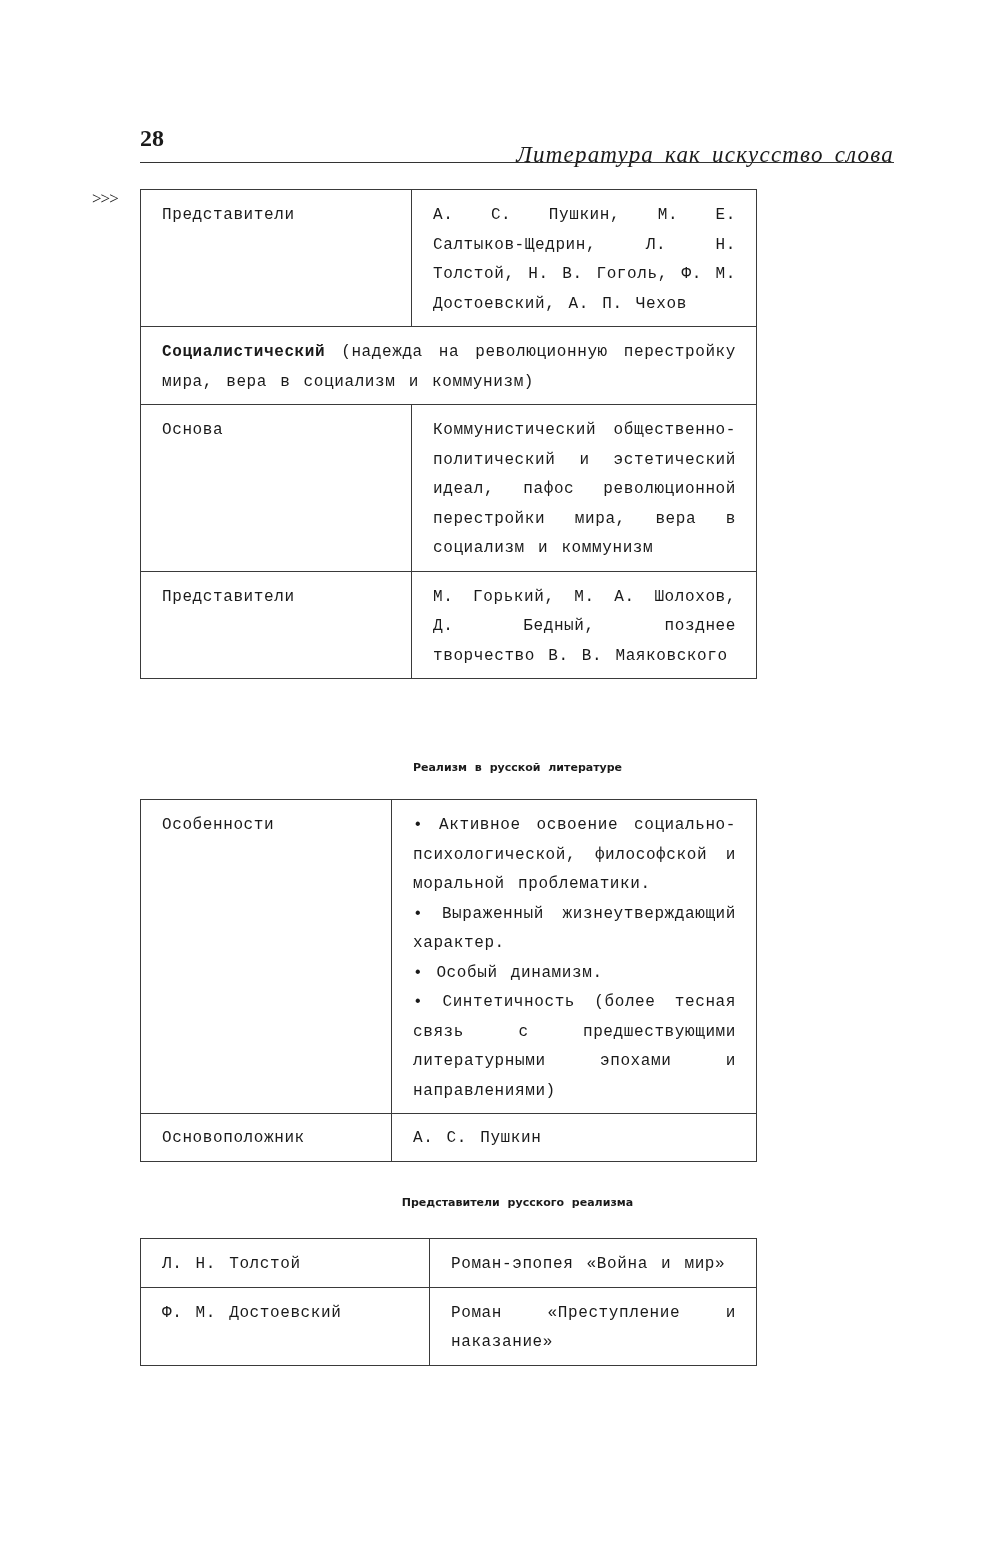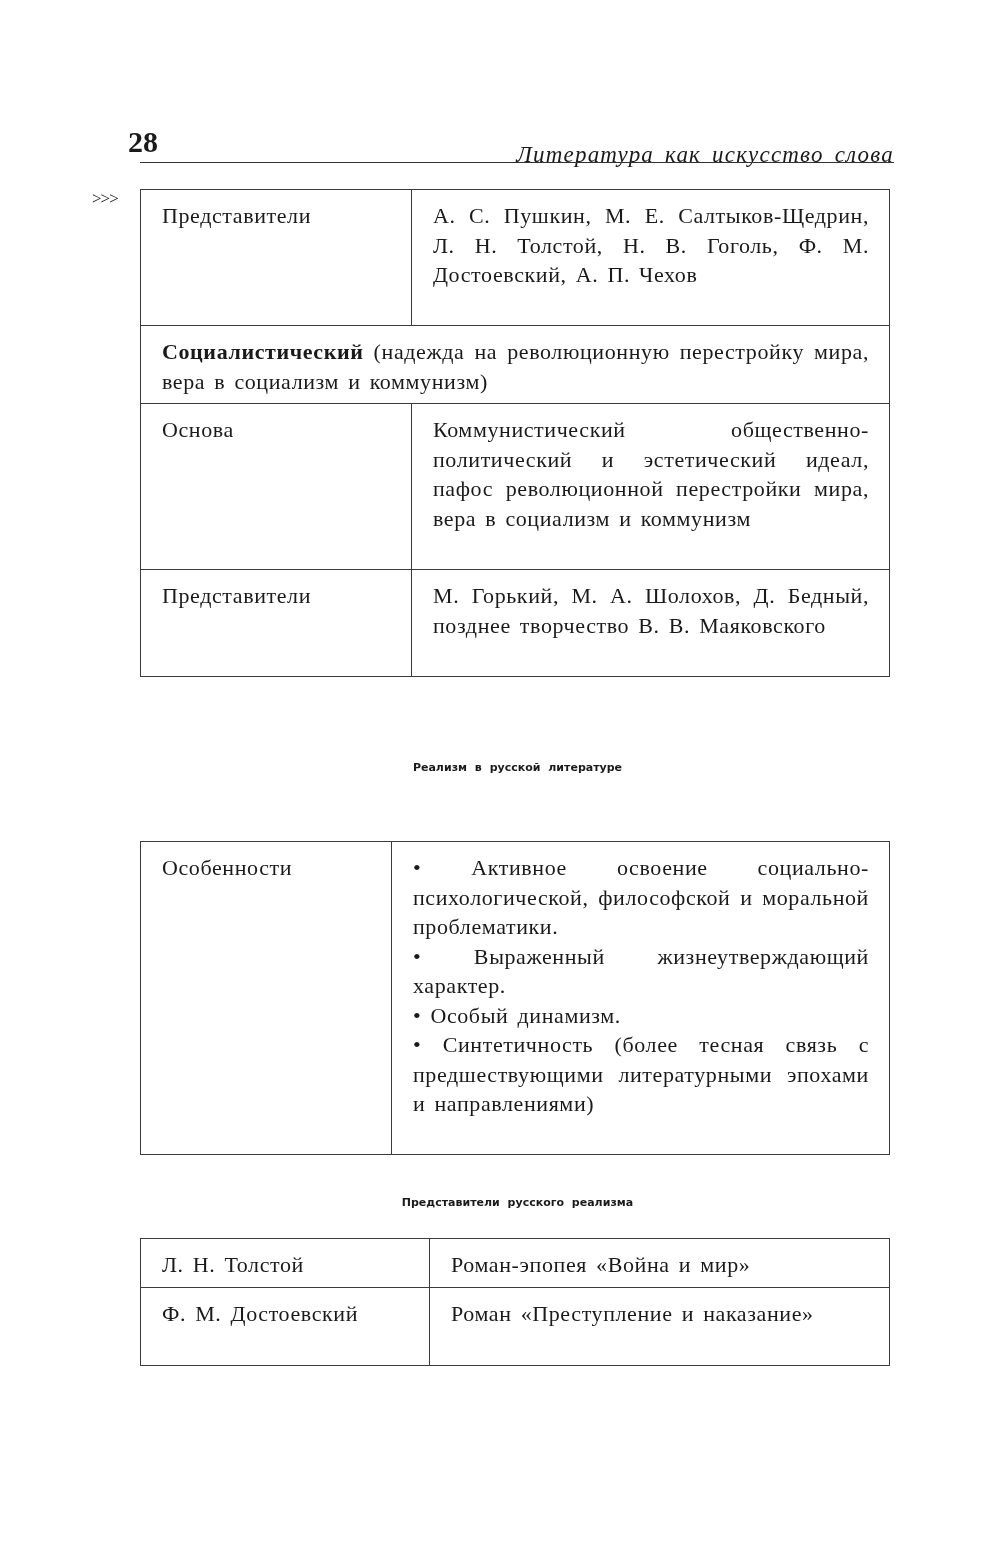--- a/index.html
+++ b/index.html
@@ -3,41 +3,41 @@
 <meta charset="utf-8">
 <style>
   html, body { margin: 0; padding: 0; background: #ffffff; }
   body {
     width: 1000px; height: 1552px; position: relative; overflow: hidden;
     font-family: "DejaVu Serif", "Liberation Serif", serif;
     color: #1a1a1a;
   }
 
   .page-number {
-    position: absolute; left: 128px; top: 125px;
-    font-family: "Liberation Serif", serif; font-weight: bold; font-size: 30px;
+    position: absolute; left: 140px; top: 125px;
+    font-family: "Liberation Serif", serif; font-weight: bold; font-size: 24px;
   }
   .running-head {
     position: absolute; right: 106px; top: 142px;
     font-family: "Liberation Serif", serif; font-style: italic; font-size: 23px;
     letter-spacing: 1.2px; word-spacing: 4px;
   }
   .head-rule {
     position: absolute; left: 140px; top: 162px; width: 754px; height: 1px;
     background: #333;
   }
   .continuation-mark {
     position: absolute; left: 92px; top: 189px;
     font-family: "Liberation Serif", serif; font-size: 17px; letter-spacing: -1px;
   }
 
   table.doc {
-    position: absolute; left: 140px; width: 750px;
+    position: absolute; left: 140px; width: 617px;
     border-collapse: collapse;
-    font-family: Liberation Serif, serif; font-size: 22px;
+    font-family: Liberation Mono, monospace; font-size: 16px;
     letter-spacing: 0.6px; word-spacing: 3px;
   }
   table.doc td {
     border: 1.5px solid #3a3a3a;
     vertical-align: top;
     padding: 11px 20px 7px 21px;
     line-height: 29.5px;
   }
   table.doc td.right { text-align: justify; text-align-last: left; }
   table.doc td.span { text-align: justify; text-align-last: left; padding-top: 11px; }
@@ -52,21 +52,21 @@
   #t1 tr.r5 td { height: 88px; }
 
   .section-title {
     position: absolute; left: 140px; width: 755px; text-align: center;
     font-family: "DejaVu Sans", "Liberation Sans", sans-serif; font-weight: bold;
     font-size: 11px; word-spacing: 4px;
   }
   #title2 { top: 761px; }
   #title3 { top: 1196px; }
 
-  #t2 { top: 799px; margin-top: 42px; }
+  #t2 { top: 799px; }
   #t2 td.left { width: 209px; }
   #t2 tr.r1 td { height: 294px; }
   #t2 tr.r2 td { height: 27px; padding-top: 10px; }
 
   #t3 { top: 1238px; }
   #t3 td.left { width: 247px; }
   #t3 tr.r1 td { height: 29px; }
   #t3 tr.r2 td { height: 59px; }
   #t3 tr.r3 td { height: 29px; }
 
@@ -108,20 +108,24 @@
   <tbody>
       <tr class="r1">
     <td class="left">Особенности</td>
     <td class="right" lang="ru" style="hyphens:auto;">
       <span class="bullet-line">• Активное освоение социально-психологической, философской и моральной проблематики.</span>
       <span class="bullet-line">• Выраженный жизнеутверждающий характер.</span>
       <span class="bullet-line">• Особый динамизм.</span>
       <span class="bullet-line">• Синтетичность (более тесная связь с предшествующими литературными эпохами и направлениями)</span>
     </td>
   </tr>
+  <tr class="r2">
+    <td class="left">Основоположник</td>
+    <td class="right">А. С. Пушкин</td>
+  </tr>
 </tbody>
   </table>
 
 <div id="title3" class="section-title">Представители русского реализма</div>
 
 <table id="t3" class="doc">
   <tbody>
       <tr class="r1">
     <td class="left">Л. Н. Толстой</td>
     <td class="right">Роман-эпопея «Война и мир»</td>

